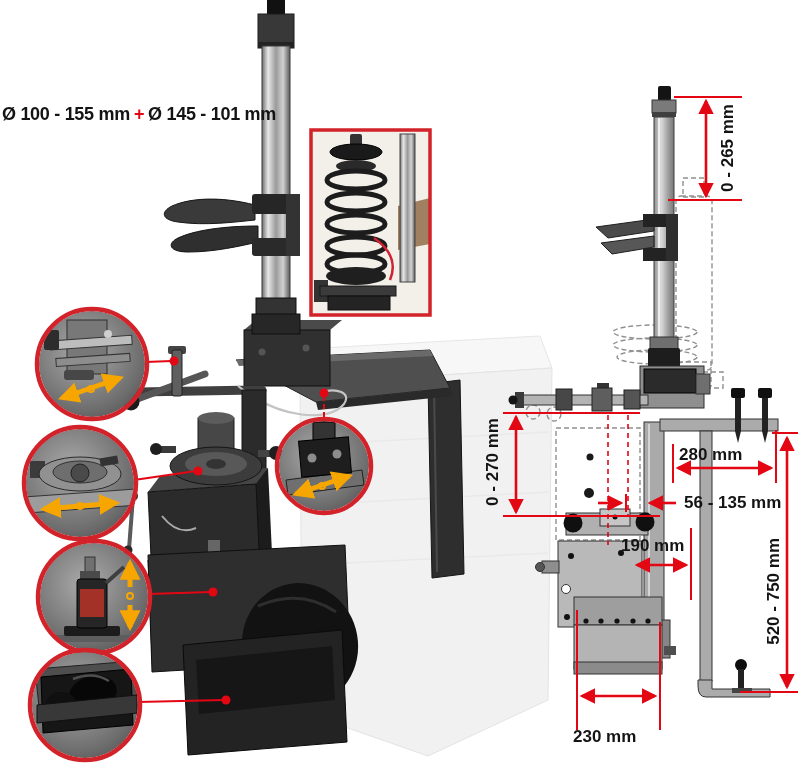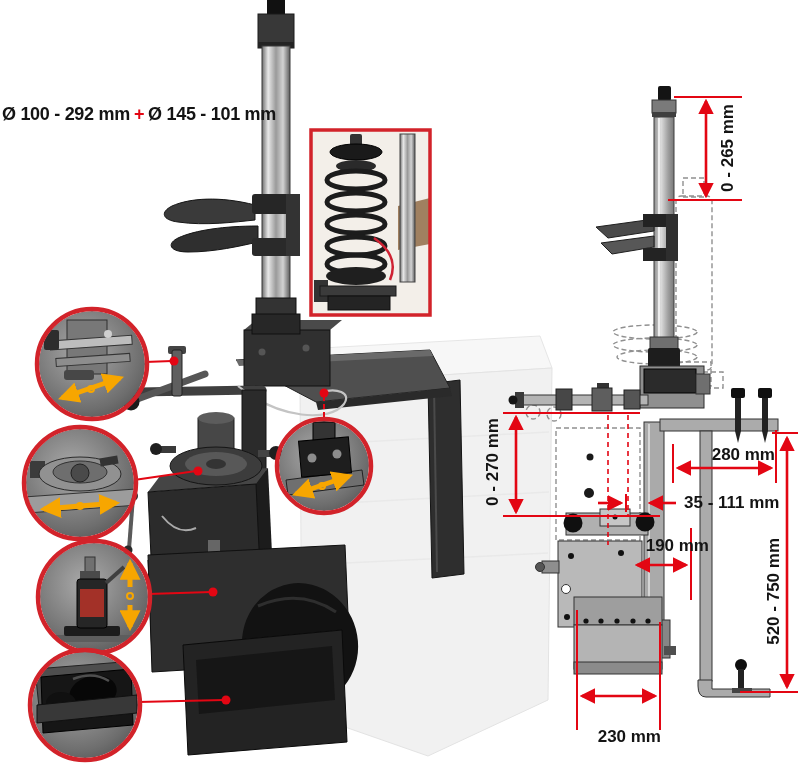--- a/index.html
+++ b/index.html
@@ -4,21 +4,21 @@
 <style>
   html,body{margin:0;padding:0;background:#ffffff}
   .canvas{position:relative;width:800px;height:783px;background:#ffffff;
           font-family:"Liberation Sans",sans-serif;overflow:hidden}
   .canvas svg{position:absolute;left:0;top:0}
   .spec{position:absolute;left:2px;top:104px;font-size:18px;font-weight:bold;
         color:#141414;letter-spacing:-0.3px;white-space:nowrap}
   .spec .plus{color:#e30613;padding:0 4px}
   .dim{position:absolute;font-size:17px;font-weight:bold;color:#141414;
        white-space:nowrap;line-height:1.05}
-  .dim.center{text-align:right}
+  .dim.center{text-align:left}
   .vert{writing-mode:vertical-rl;transform:rotate(180deg)}
 </style>
 </head>
 <body>
 
 <div class="canvas">
 
 <svg width="800" height="783" viewBox="0 0 800 783">
   <defs>
     <linearGradient id="chrome" x1="0" y1="0" x2="1" y2="0">
@@ -422,24 +422,24 @@
           <line x1="296" y1="494" x2="349" y2="476" stroke="#f7a600" stroke-width="5" marker-start="url(#aro)" marker-end="url(#aro)"></line>
           <circle cx="322" cy="486" r="3" fill="none" stroke="#f7a600" stroke-width="2"></circle>
         </g>
       </g>
       <circle cx="324" cy="466" r="47" fill="none" stroke="#d2232a" stroke-width="4.5"></circle>
     </g>
   </g>
 </svg>
 
 <div class="spec">
-  <span>Ø 100 - 292 mm</span><span class="plus">+</span><span>Ø 145 - 101 mm</span>
+  <span>Ø 100 - 155 mm</span><span class="plus">+</span><span>Ø 145 - 101 mm</span>
 </div>
 
 <div class="dim vert" style="left:719px;top:104px">0 - 265 mm</div>
 <div class="dim vert" style="left:484px;top:418px">0 - 270 mm</div>
 <div class="dim center" style="left:679px;top:446px;width:96px">280 mm</div>
-<div class="dim" style="left:684px;top:494px">35 - 111 mm</div>
+<div class="dim" style="left:684px;top:494px">56 - 135 mm</div>
 <div class="dim center" style="left:621px;top:537px;width:88px">190 mm</div>
 <div class="dim vert" style="left:765px;top:538px">520 - 750 mm</div>
 <div class="dim center" style="left:573px;top:728px;width:88px">230 mm</div>
 
 </div>
 
 </body></html>

